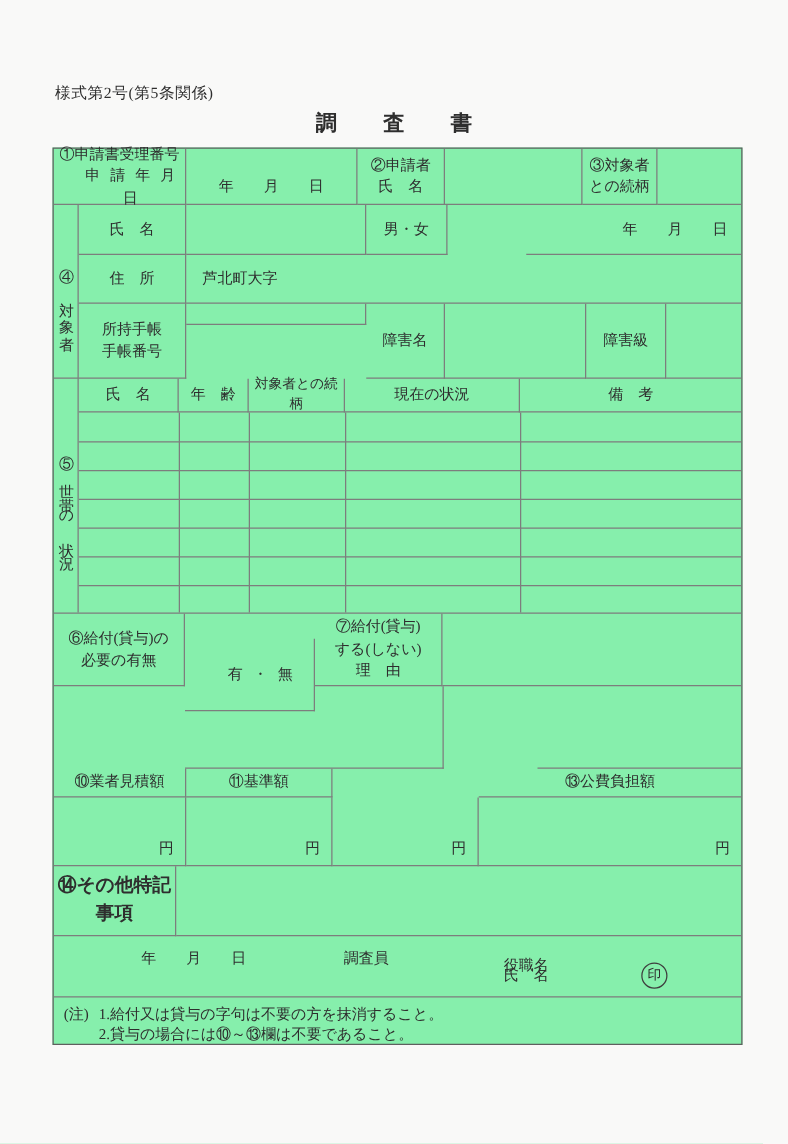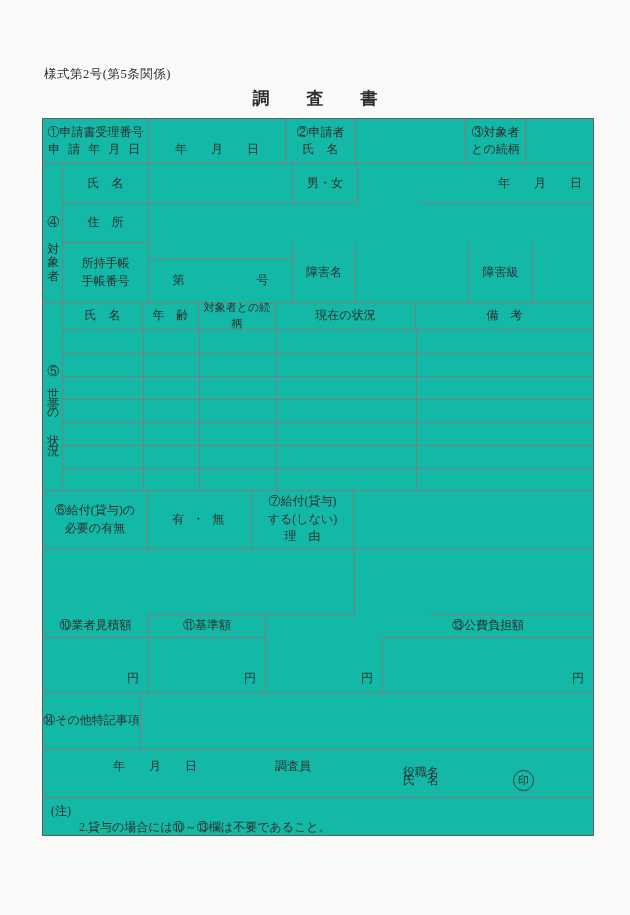--- a/index.html
+++ b/index.html
@@ -12,43 +12,43 @@
   }
   .page{position:relative;width:630px;height:915px;overflow:hidden;}
   .form-no{position:absolute;left:44px;top:66px;font-size:12.5px;letter-spacing:.5px;}
   .doc-title{
     position:absolute;left:0;top:87px;width:100%;
     text-align:center;font-size:17px;font-weight:bold;
     letter-spacing:10px;text-indent:10px;
   }
   .form-table{
     position:absolute;left:42px;top:118px;width:550px;height:716px;
-    border:1.5px solid #5f5f5f;background:#14b8a6;box-sizing:content-box;
+    border:1.5px solid #5f5f5f;background:#86efac;box-sizing:content-box;
   }
   .cell{
     position:absolute;box-sizing:border-box;
     border-right:1px solid #7d7d7d;border-bottom:1px solid #7d7d7d;
     display:flex;align-items:center;justify-content:center;
     text-align:center;font-size:12px;line-height:1.45;
   }
   .col{flex-direction:column;}
   .no-r{border-right:none;justify-content:center;}
   .no-b{border-bottom:none;}
   .left{justify-content:flex-start;text-align:left;}
   .bottom{align-items:flex-end;}
   .vert{
     writing-mode:vertical-rl;text-orientation:upright;
     letter-spacing:14px;padding-top:14px;
   }
   .vert5{letter-spacing:11px;padding-top:8px;}
   .vl{position:absolute;width:1px;background:#7d7d7d;}
   .hl{position:absolute;height:1px;background:#7d7d7d;}
-  .sp2{letter-spacing:2.5px;}
+  .sp2{letter-spacing:2.5px;margin-left:20px;}
   .fs11{font-size:11px;justify-content:flex-end;}
-  .fs115{font-size:12px;}
+  .fs115{font-size:15px;font-weight:bold;}
   .yen{align-items:flex-end;justify-content:flex-end;padding:0 9px 5px 0;}
   .seal{
     position:absolute;width:19px;height:19px;border:1px solid #3e3e3e;border-radius:50%;
     display:flex;align-items:center;justify-content:center;font-size:11px;line-height:1;
   }
   .abs{position:absolute;font-size:12px;}
 </style>
 </head>
 <body>
 
@@ -87,29 +87,29 @@
     <div class="cell" style="left:250px;top:45px;width:65px;height:40px">
       <span>男・女</span>
     </div>
     <div class="cell no-r" style="left:378px;top:45px;width:172px;height:40px;justify-content:flex-end;padding-right:11px">
       <span>年　　月　　日</span>
     </div>
 
     <div class="cell" style="left:20px;top:85px;width:86px;height:39px">
       <span>住　所</span>
     </div>
+    <div class="cell no-r left" style="left:106px;top:85px;width:444px;height:39px;padding-left:13px">
+      <span>芦北町大字</span>
+    </div>
 
     <div class="cell col" style="left:20px;top:124px;width:86px;height:60px">
       <span>所持手帳</span>
       <span>手帳番号</span>
     </div>
     <div class="cell" style="left:106px;top:124px;width:144px;height:17px"></div>
-    <div class="cell" style="left:106px;top:141px;width:144px;height:43px">
-      <span>第　　　　　　号</span>
-    </div>
     <div class="cell" style="left:250px;top:124px;width:63px;height:60px">
       <span>障害名</span>
     </div>
     <div class="cell" style="left:313px;top:124px;width:113px;height:60px"></div>
     <div class="cell" style="left:426px;top:124px;width:64px;height:60px">
       <span>障害級</span>
     </div>
     <div class="cell no-r" style="left:490px;top:124px;width:60px;height:60px"></div>
 
     <div class="cell" style="left:0;top:184px;width:20px;height:187px;border-bottom:none">
@@ -141,21 +141,21 @@
     <div class="hl" style="left:20px;top:280px;width:530px"></div>
     <div class="hl" style="left:20px;top:303px;width:530px"></div>
     <div class="hl" style="left:20px;top:326px;width:530px"></div>
     <div class="hl" style="left:20px;top:349px;width:530px"></div>
     <div class="hl" style="left:0;top:371px;width:550px"></div>
 
     <div class="cell col" style="left:0;top:372px;width:105px;height:58px">
       <span>⑥給付(貸与)の</span>
       <span>必要の有無</span>
     </div>
-    <div class="cell" style="left:105px;top:372px;width:104px;height:58px">
+    <div class="cell" style="left:105px;top:392px;width:104px;height:58px">
       <span class="sp2">有 ・ 無</span>
     </div>
     <div class="cell col" style="left:209px;top:372px;width:102px;height:58px">
       <span>⑦給付(貸与)</span>
       <span>する(しない)</span>
       <span>理　由</span>
     </div>
     <div class="cell no-r" style="left:311px;top:372px;width:239px;height:58px"></div>
 
     <div class="cell" style="left:105px;top:430px;width:207px;height:66px"></div>
@@ -194,17 +194,18 @@
       <span class="abs" style="left:232px;top:9px">調査員</span>
       <span class="abs" style="left:360px;top:15px">役職名</span>
       <span class="abs" style="left:360px;top:23px">氏　名</span>
       <span class="seal" style="left:470px;top:21px">
         <span>印</span>
       </span>
     </div>
 
     <div class="cell no-r no-b" style="left:0;top:679px;width:550px;height:37px">
       <span class="abs" style="left:8px;top:5px">(注)</span>
+      <span class="abs" style="left:36px;top:5px">1.給付又は貸与の字句は不要の方を抹消すること。</span>
       <span class="abs" style="left:36px;top:21px">2.貸与の場合には⑩～⑬欄は不要であること。</span>
     </div>
 
   </div>
 </div>
 
 </body></html>

